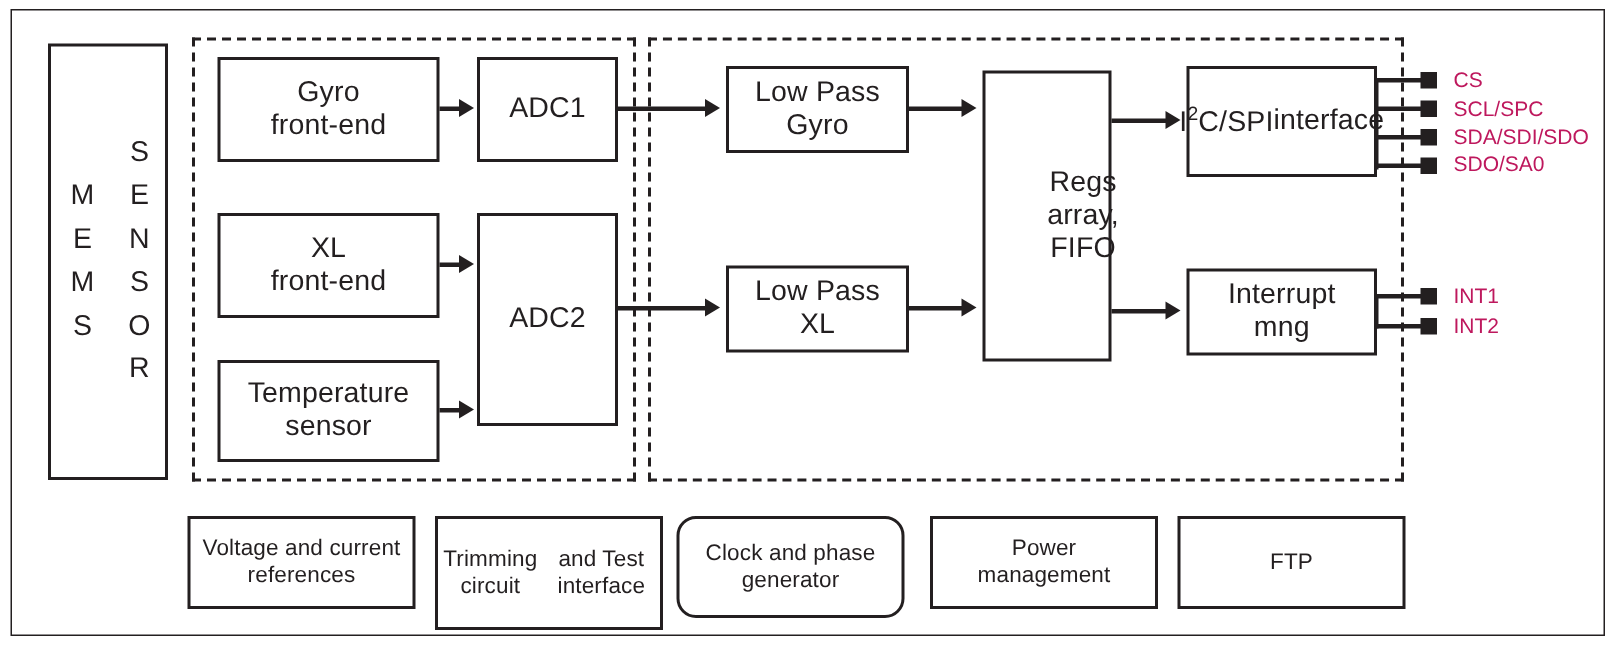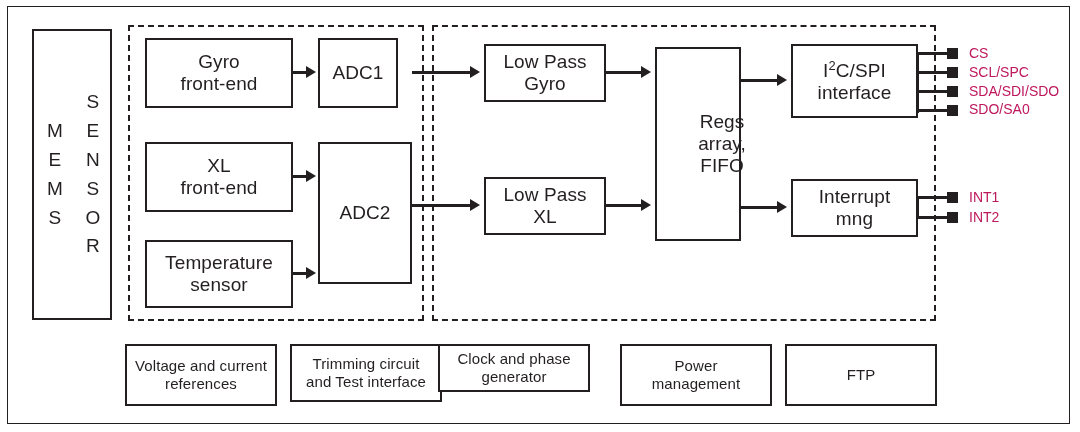--- a/index.html
+++ b/index.html
@@ -131,21 +131,21 @@
   <div class="block" style="left:145px; top:142px; width:148px; height:70px; flex-direction:column;">
     <span>XL</span>
     <span>front-end</span>
   </div>
 
   <div class="block" style="left:145px; top:240px; width:148px; height:68px; flex-direction:column;">
     <span>Temperature</span>
     <span>sensor</span>
   </div>
 
-  <div class="block" style="left:318px; top:38px; width:80px; height:70px;">
+  <div class="block" style="left:318px; top:38px; width:94px; height:70px;">
     <span>ADC1</span>
   </div>
 
   <div class="block" style="left:318px; top:142px; width:94px; height:142px;">
     <span>ADC2</span>
   </div>
 
   <div class="block" style="left:484px; top:44px; width:122px; height:58px; flex-direction:column;">
     <span>Low Pass</span>
     <span>Gyro</span>
@@ -155,21 +155,21 @@
     <span>Low Pass</span>
     <span>XL</span>
   </div>
 
   <div class="block" style="left:655px; top:47px; width:86px; height:194px; flex-direction:column;padding-left:48px;">
     <span>Regs</span>
     <span>array,</span>
     <span>FIFO</span>
   </div>
 
-  <div class="block" style="left:791px; top:44px; width:127px; height:74px; flex-direction:column;">
+  <div class="block" style="left:791px; top:44px; width:127px; height:74px; flex-direction:row;">
     <span>
       <span>I</span><span class="sup">2</span><span>C/SPI</span>
     </span>
     <span>interface</span>
   </div>
 
   <div class="block" style="left:791px; top:179px; width:127px; height:58px; flex-direction:column;">
     <span>Interrupt</span>
     <span>mng</span>
   </div>
@@ -225,26 +225,26 @@
   <div class="pin-pad" style="left:947px; top:212px;"></div>
 
   <div class="pin-label" style="left:969px; top:190px;">INT1</div>
   <div class="pin-label" style="left:969px; top:210px;">INT2</div>
 
   <div class="block small" style="left:125px; top:344px; width:152px; height:62px; flex-direction:column;">
     <span>Voltage and current</span>
     <span>references</span>
   </div>
 
-  <div class="block small" style="left:290px; top:344px; width:152px; height:58px; flex-direction:column;">
+  <div class="block small" style="left:290px; top:344px; width:152px; height:76px; ">
     <span>Trimming circuit</span>
     <span>and Test interface</span>
   </div>
 
-  <div class="block small" style="left:438px; top:344px; width:152px; height:48px; flex-direction:column;">
+  <div class="block small" style="left:451px; top:344px; width:152px; height:68px; flex-direction:column;border-radius:13px;">
     <span>Clock and phase</span>
     <span>generator</span>
   </div>
 
   <div class="block small" style="left:620px; top:344px; width:152px; height:62px; flex-direction:column;">
     <span>Power</span>
     <span>management</span>
   </div>
 
   <div class="block small" style="left:785px; top:344px; width:152px; height:62px;">

